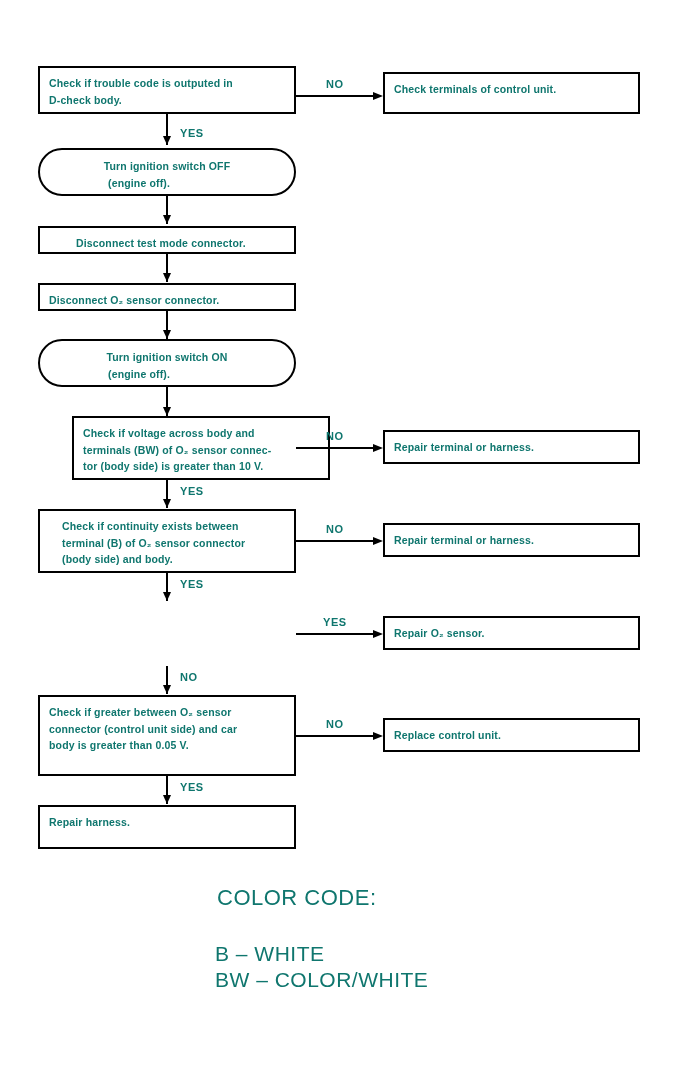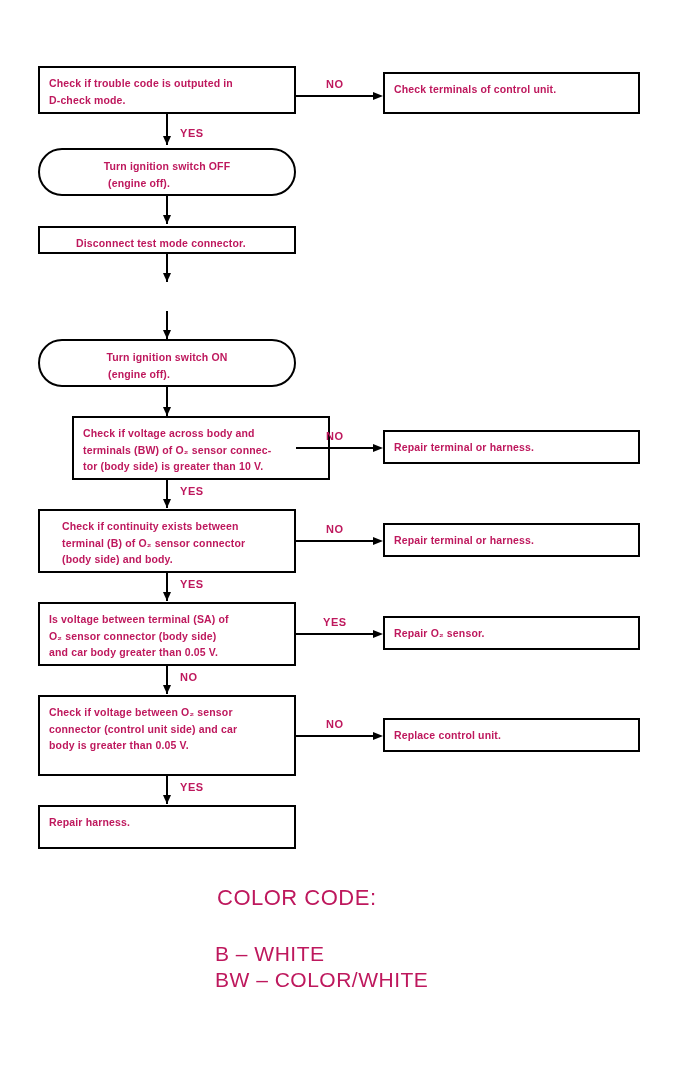--- a/index.html
+++ b/index.html
@@ -7,21 +7,21 @@
     padding: 0;
     background: #ffffff;
   }
   #page {
     position: relative;
     width: 678px;
     height: 1069px;
     background: #ffffff;
     overflow: hidden;
     font-family: "Liberation Sans", sans-serif;
-    color: #be185d;
+    color: #0f766e;
   }
 
   
   .box {
     position: absolute;
     box-sizing: border-box;
     border: 2px solid #000;
     background: #fff;
     padding: 7px 9px 6px 9px;
     font-size: 10.5px;
@@ -101,21 +101,21 @@
     font-weight: 400;
   }
 </style>
 </head>
 <body>
 
 <div id="page">
 
   <div class="box" style="left:38px; top:66px; width:258px; height:48px;">
     <span class="ln">Check if trouble code is outputed in</span>
-    <span class="ln">D-check mode.</span>
+    <span class="ln">D-check body.</span>
   </div>
 
   <div class="hline" style="left:296px; top:95px; width:84px;"></div>
   <div class="harrow" style="left:373px; top:92px;"></div>
   <div class="blabel" style="left:326px; top:78px;">NO</div>
 
   <div class="box" style="left:383px; top:72px; width:257px; height:42px;">
     <span class="ln">Check terminals of control unit.</span>
   </div>
 
@@ -131,20 +131,23 @@
   <div class="vline" style="left:166px; top:196px; height:28px;"></div>
   <div class="varrow" style="left:163px; top:215px;"></div>
 
   <div class="box" style="left:38px; top:226px; width:258px; height:28px;padding-left:36px;">
     <span class="ln">Disconnect test mode connector.</span>
   </div>
 
   <div class="vline" style="left:166px; top:254px; height:28px;"></div>
   <div class="varrow" style="left:163px; top:273px;"></div>
 
+  <div class="box" style="left:38px; top:283px; width:258px; height:28px;">
+    <span class="ln">Disconnect O₂ sensor connector.</span>
+  </div>
 
   <div class="vline" style="left:166px; top:311px; height:28px;"></div>
   <div class="varrow" style="left:163px; top:330px;"></div>
 
   <div class="pill" style="left:38px; top:339px; width:258px; height:48px;">
     <span class="ln c">Turn ignition switch ON</span>
     <span class="ln l">(engine off).</span>
   </div>
 
   <div class="vline" style="left:166px; top:387px; height:31px;"></div>
@@ -179,40 +182,35 @@
   <div class="blabel" style="left:326px; top:523px;">NO</div>
 
   <div class="box" style="left:383px; top:523px; width:257px; height:34px;">
     <span class="ln">Repair terminal or harness.</span>
   </div>
 
   <div class="vline" style="left:166px; top:573px; height:28px;"></div>
   <div class="varrow" style="left:163px; top:592px;"></div>
   <div class="blabel" style="left:180px; top:578px;">YES</div>
 
-  <div class="box" style="left:38px; top:602px; width:258px; height:64px;">
-    <span class="ln">Is voltage between terminal (SA) of</span>
-    <span class="ln">O₂ sensor connector (body side)</span>
-    <span class="ln">and car body greater than 0.05 V.</span>
-  </div>
 
   <div class="hline" style="left:296px; top:633px; width:84px;"></div>
   <div class="harrow" style="left:373px; top:630px;"></div>
   <div class="blabel" style="left:323px; top:616px;">YES</div>
 
   <div class="box" style="left:383px; top:616px; width:257px; height:34px;">
     <span class="ln">Repair O₂ sensor.</span>
   </div>
 
   <div class="vline" style="left:166px; top:666px; height:28px;"></div>
   <div class="varrow" style="left:163px; top:685px;"></div>
   <div class="blabel" style="left:180px; top:671px;">NO</div>
 
   <div class="box" style="left:38px; top:695px; width:258px; height:81px;">
-    <span class="ln">Check if voltage between O₂ sensor</span>
+    <span class="ln">Check if greater between O₂ sensor</span>
     <span class="ln">connector (control unit side) and car</span>
     <span class="ln">body is greater than 0.05 V.</span>
   </div>
 
   <div class="hline" style="left:296px; top:735px; width:84px;"></div>
   <div class="harrow" style="left:373px; top:732px;"></div>
   <div class="blabel" style="left:326px; top:718px;">NO</div>
 
   <div class="box" style="left:383px; top:718px; width:257px; height:34px;">
     <span class="ln">Replace control unit.</span>

